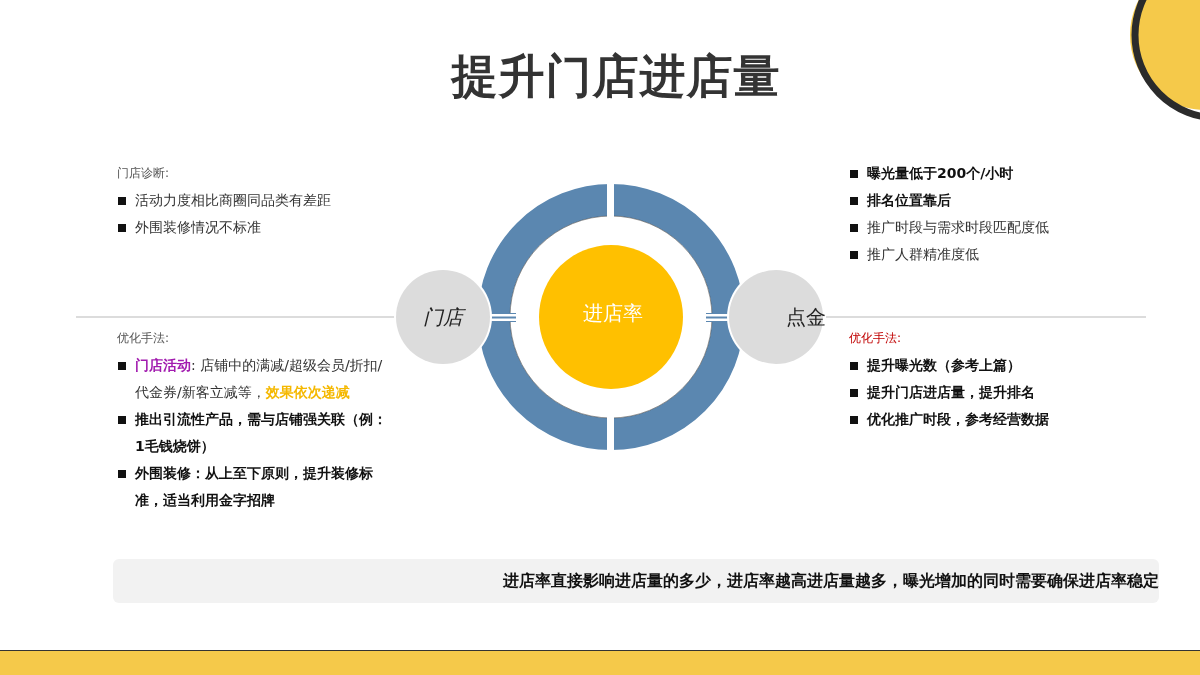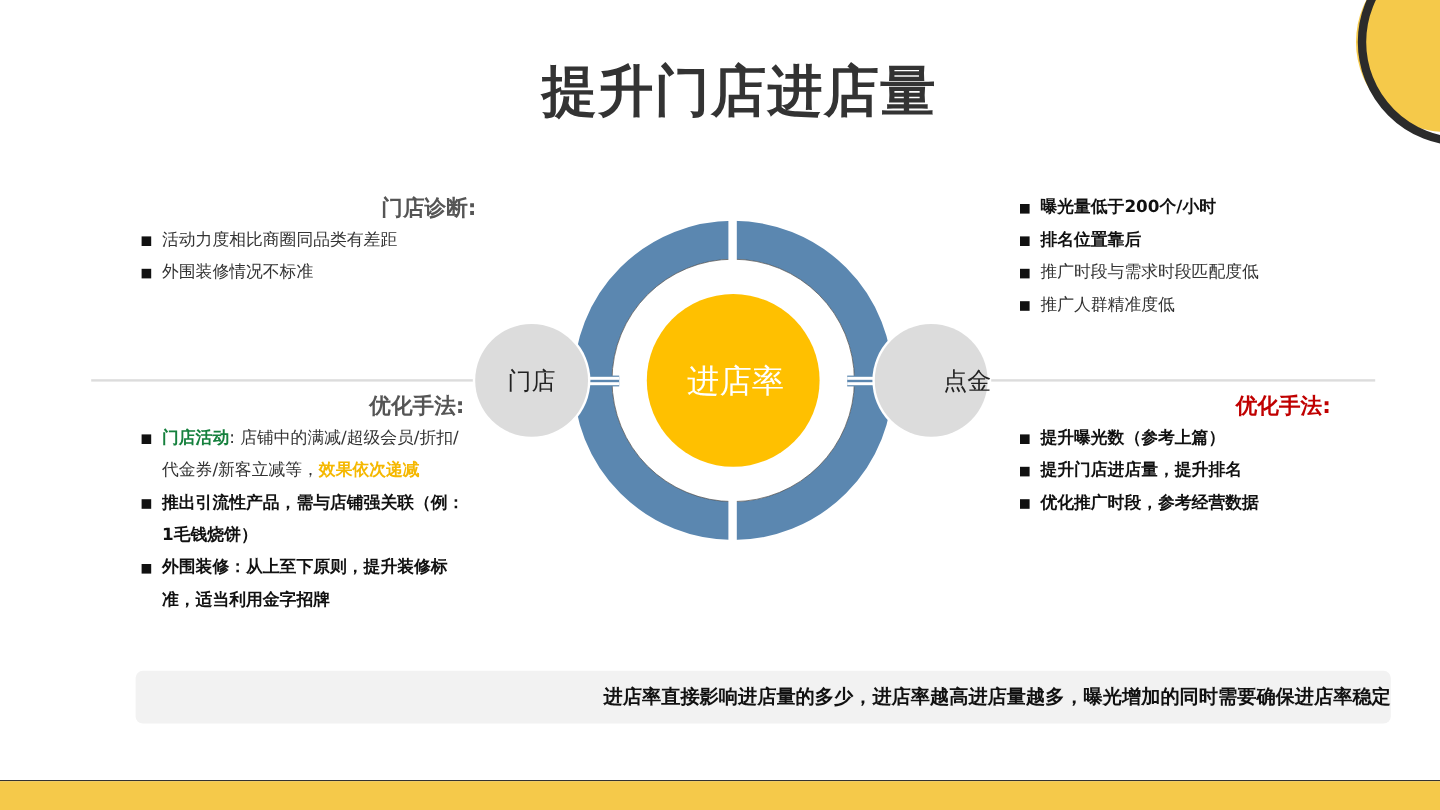--- a/index.html
+++ b/index.html
@@ -14,30 +14,30 @@
 
   .hline { position: absolute; top: 316px; height: 2px; background: #dcdcdc; }
   .hline.left { left: 76px; width: 320px; }
   .hline.right { left: 826px; width: 320px; }
 
   .diagram { position: absolute; left: 0; top: 0; width: 1200px; height: 675px; pointer-events: none; }
   .diagram svg { position: absolute; left: 0; top: 0; }
 
   .node-label { position: absolute; font-size: 20px; color: #222; text-align: center; width: 100px; }
   .center-label { position: absolute; left: 541px; top: 300px; width: 144px; text-align: center;
-                  font-size: 27px; color: #ffffff; }
+                  font-size: 20px; color: #ffffff; }
 
   .block { position: absolute; font-size: 14px; line-height: 27px; color: #333; }
-  .block .head { font-weight: bold; font-size: 18px; color: #555; text-align: right; }
+  .block .head { font-weight: normal; font-size: 12px; color: #555; }
   .block .head.red { color: #c00000; }
   .block ul { list-style: none; }
   .block li { position: relative; padding-left: 18px; }
   .block li::before { content: ""; position: absolute; left: 1px; top: 10px; width: 8px; height: 8px; background: #111; }
   .block li.bold { font-weight: bold; color: #111; }
-  .b { font-weight: bold; color: #15803d; }
+  .b { font-weight: bold; color: #a21caf; }
   .hl { color: #f5b800; font-weight: bold; text-align: right; }
 
   .left-top { left: 117px; top: 160px; width: 280px; }
   .left-bottom { left: 117px; top: 325px; width: 270px; }
   .right-top { left: 849px; top: 160px; width: 260px; }
   .right-bottom { left: 849px; top: 325px; width: 260px; }
 
   .summary { position: absolute; left: 113px; top: 559px; width: 1046px; height: 44px;
              background: #f2f2f2; border-radius: 6px; text-align: right; line-height: 44px;
              font-size: 16px; font-weight: bold; color: #111; }
@@ -79,21 +79,21 @@
 
     <circle cx="443" cy="317" r="49" fill="#ffffff"></circle>
     <circle cx="443" cy="317" r="47" fill="#dcdcdc"></circle>
     <circle cx="776" cy="317" r="49" fill="#ffffff"></circle>
     <circle cx="776" cy="317" r="47" fill="#dcdcdc"></circle>
 
     <circle cx="611" cy="317" r="72" fill="#ffc000"></circle>
   </svg>
 </div>
 
-<div class="node-label" style="left:393px; top:304px;">门店</div>
+<div class="node-label" style="left:393px; top:304px;font-style:italic;">门店</div>
 <div class="node-label" style="left:726px; top:304px;text-align:right;">点金</div>
 <div class="center-label">进店率</div>
 
 <div class="block left-top">
   <div class="head">门店诊断:</div>
   <ul>
     <li>活动力度相比商圈同品类有差距</li>
     <li>外围装修情况不标准</li>
   </ul>
 </div>

